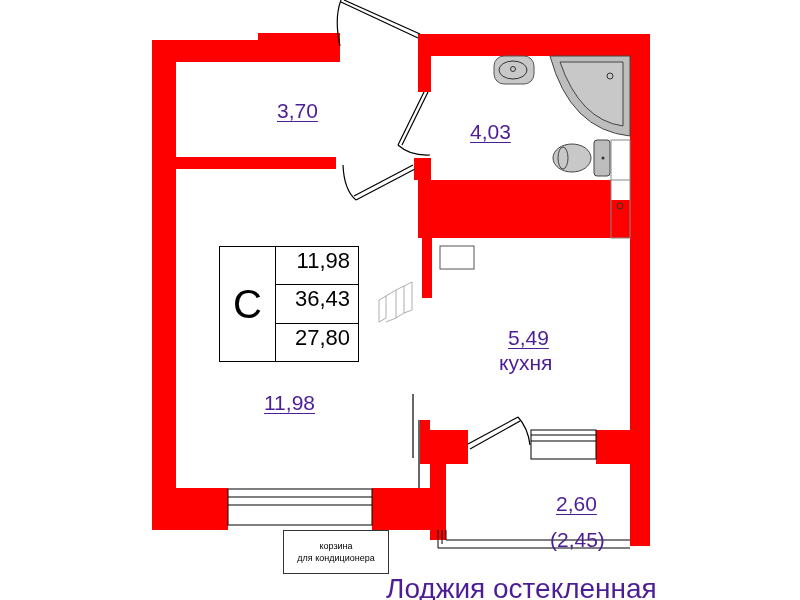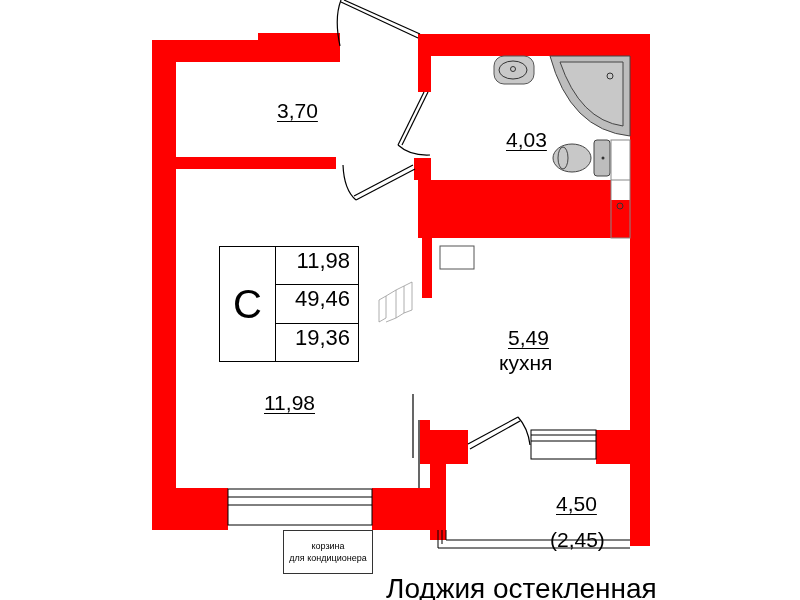--- a/index.html
+++ b/index.html
@@ -1,26 +1,26 @@
 <!DOCTYPE html>
 <html><head>
 <meta charset="utf-8">
 <style>
   html, body { margin:0; padding:0; background:#ffffff; }
   body { width:800px; height:600px; position:relative; overflow:hidden; font-family:"Liberation Sans", sans-serif; }
   #plan { position:absolute; left:0; top:0; width:800px; height:600px; }
-  .lbl { position:absolute; font-family:"Liberation Sans", sans-serif; color:#000000; white-space:nowrap; }
+  .lbl { position:absolute; font-family:"Liberation Sans", sans-serif; color:#4c1d95; white-space:nowrap; }
   .area { font-size:21px; text-decoration:underline; text-decoration-thickness:1px; text-underline-offset:3px; }
   .room-name { font-size:21px;margin-top:13px; }
   .legend { position:absolute; left:219px; top:246px; width:140px; height:116px; border:1.5px solid #000; box-sizing:border-box; display:flex; background:#fff; }
   .legend-type { width:55px; border-right:1.5px solid #000; display:flex; align-items:center; justify-content:center; font-size:40px; }
   .legend-values { flex:1; display:flex; flex-direction:column; }
   .legend-values div { flex:1; border-bottom:1.5px solid #000; font-size:22px; text-align:right; padding-right:8px; line-height:28px; }
   .legend-values div:last-child { border-bottom:none; }
-  .ac-box { position:absolute; left:283px; top:530px; width:90px; height:44px; border:1px solid #333; box-sizing:border-box; font-size:9px; text-align:center; display:flex; flex-direction:column; justify-content:center; background:#fff; line-height:12px; }
+  .ac-box { position:absolute; left:283px; top:530px; width:106px; height:44px; border:1px solid #333; box-sizing:border-box; font-size:9px; text-align:center; display:flex; flex-direction:column; justify-content:center; background:#fff; line-height:12px; }
   .caption { position:absolute; left:386px; top:573px; font-size:28px;text-decoration:underline; }
 </style>
 </head>
 <body>
 
 <svg id="plan" viewBox="0 0 800 600" xmlns="http://www.w3.org/2000/svg">
 
   <g fill="#ff0000">
 
     <rect x="152" y="40" width="24" height="462"></rect>
@@ -112,33 +112,33 @@
   </g>
   <g stroke="#999" fill="none" stroke-width="0.8">
     <path d="M379,300 L379,322 L386,318 L386,296 Z"></path>
     <path d="M386,296 L396,290 L396,318 L386,322"></path>
     <path d="M396,290 L404,286 L404,313 L396,318"></path>
     <path d="M404,286 L412,282 L412,310 L404,313"></path>
   </g>
 </svg>
 
 <div class="lbl area" style="left:277px;top:99px;">3,70</div>
-<div class="lbl area" style="left:470px;top:128px;margin-left:36px;">4,03</div>
+<div class="lbl area" style="left:470px;top:120px;">4,03</div>
 <div class="lbl area" style="left:264px;top:391px;">11,98</div>
 <div class="lbl area" style="left:508px;top:326px;">5,49</div>
 <div class="lbl room-name" style="left:499px;top:338px;">кухня</div>
-<div class="lbl area" style="left:556px;top:492px;">4,50</div>
+<div class="lbl area" style="left:556px;top:492px;">2,60</div>
 <div class="lbl room-name" style="left:550px;top:515px;">(2,45)</div>
 
 <div class="legend">
   <div class="legend-type">С</div>
   <div class="legend-values">
     <div>11,98</div>
-    <div>49,46</div>
-    <div>19,36</div>
+    <div>36,43</div>
+    <div>27,80</div>
   </div>
 </div>
 
 <div class="ac-box">
   <span>корзина</span>
   <span>для кондиционера</span>
 </div>
 
 <div class="lbl caption">Лоджия остекленная</div>
 

